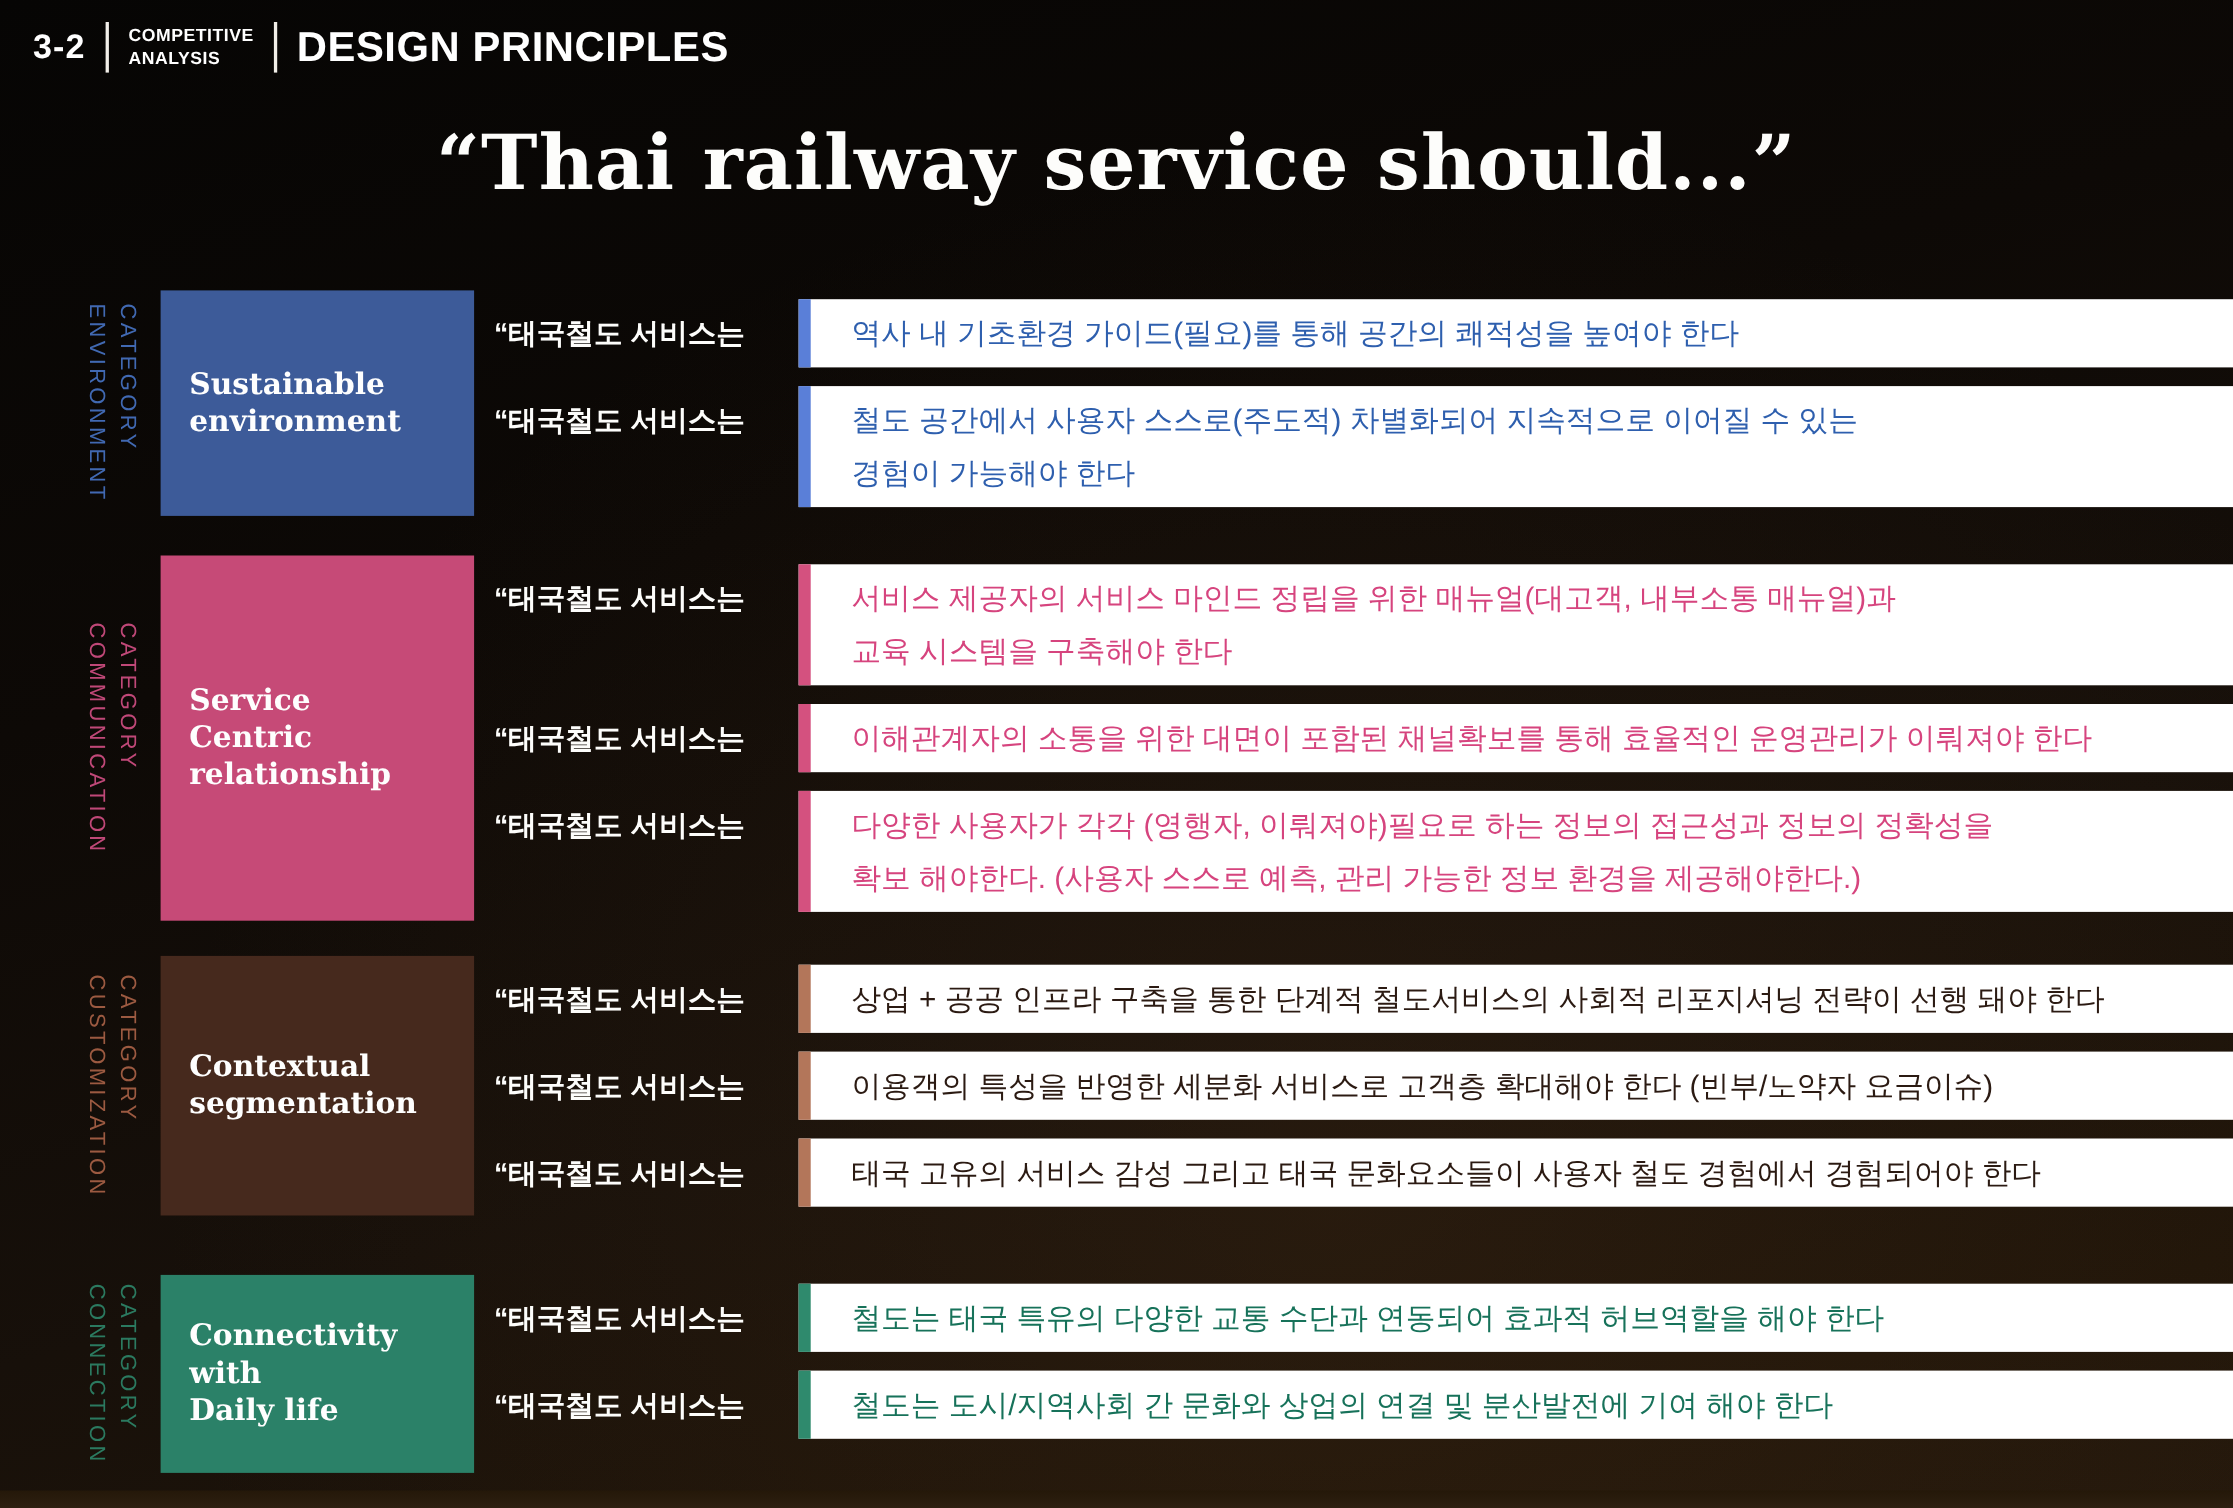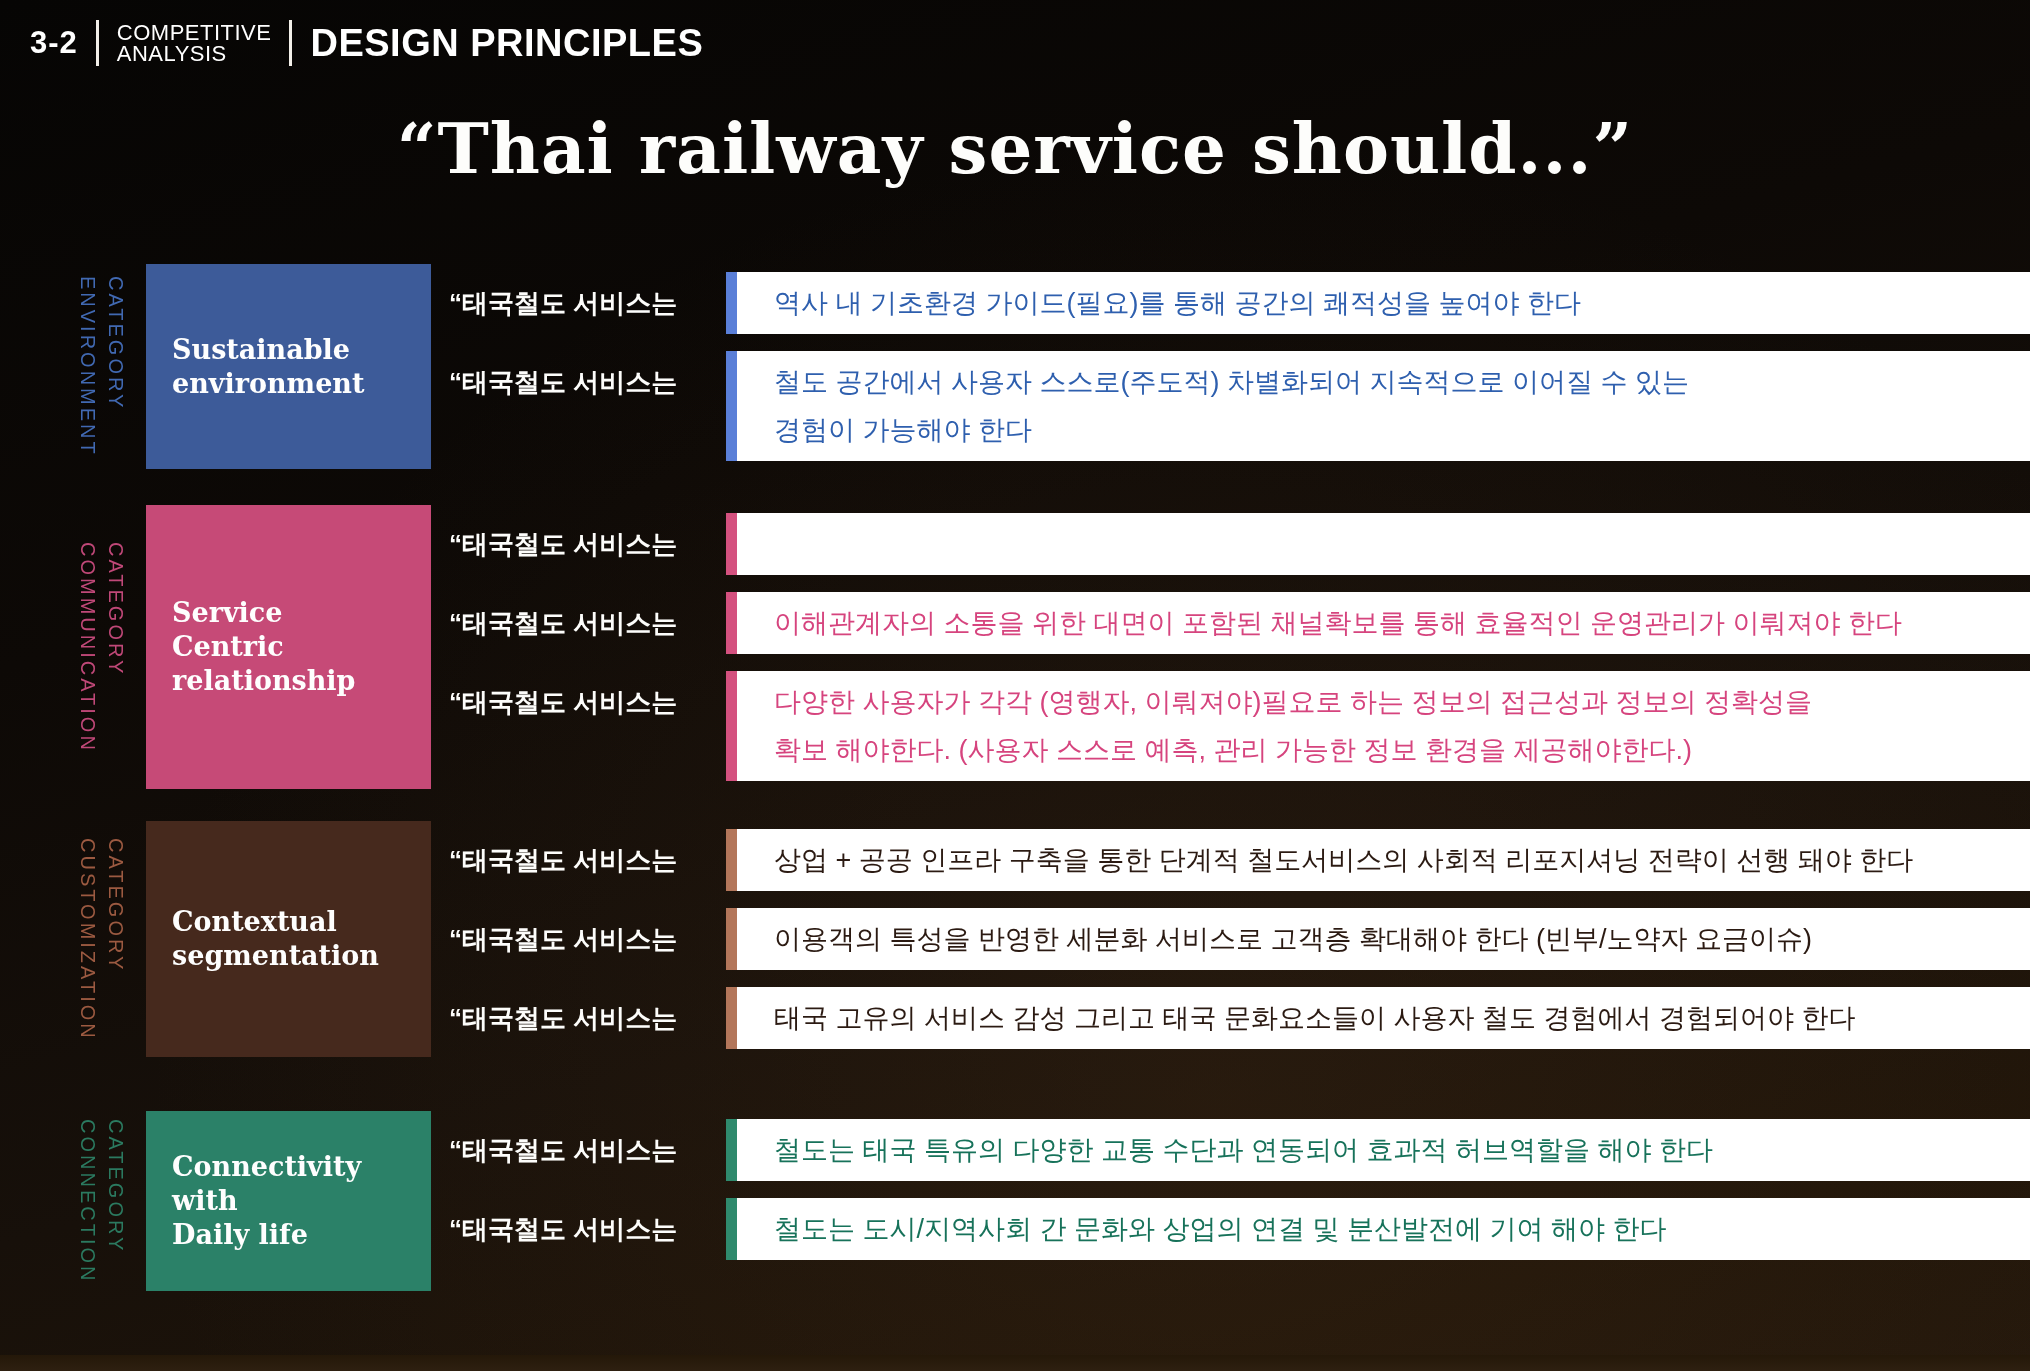--- a/index.html
+++ b/index.html
@@ -17,21 +17,21 @@
     background:linear-gradient(180deg,#241809,#2e2011);
   }
 
   
   .header{
     position:absolute;top:20px;left:30px;
     display:flex;align-items:center;gap:18px;color:#fff;justify-content:center;
   }
   .h-index{font-size:31px;font-weight:700;letter-spacing:1px;}
   .h-divider{width:3px;height:46px;background:#f2efe9;}
-  .h-sub{font-size:22px;font-weight:400;line-height:21px;letter-spacing:.5px;white-space:pre-line;}
+  .h-sub{font-size:16px;font-weight:700;line-height:21px;letter-spacing:.5px;white-space:pre-line;}
   .h-title{font-size:38px;font-weight:700;letter-spacing:.5px;margin:0;}
 
   
   .main-title{
     position:absolute;top:108px;left:0;width:100%;
     text-align:center;color:#fdfdfb;
     font-family:"DejaVu Serif", serif;
     font-weight:700;font-size:69px;letter-spacing:1px;
     margin:0;
   }
@@ -154,20 +154,22 @@
       <div class="catbox">
         <span class="catbox-title">Service
 Centric
 relationship</span>
       </div>
       <div class="rows">
         <div class="row">
           <div class="quote">“태국철도 서비스는</div>
           <div class="bar">
             <span class="strip"></span>
+            <span class="bar-text">서비스 제공자의 서비스 마인드 정립을 위한 매뉴얼(대고객, 내부소통 매뉴얼)과
+교육 시스템을 구축해야 한다</span>
           </div>
         </div>
         <div class="row">
           <div class="quote">“태국철도 서비스는</div>
           <div class="bar">
             <span class="strip"></span>
             <span class="bar-text">이해관계자의 소통을 위한 대면이 포함된 채널확보를 통해 효율적인 운영관리가 이뤄져야 한다</span>
           </div>
         </div>
         <div class="row">

